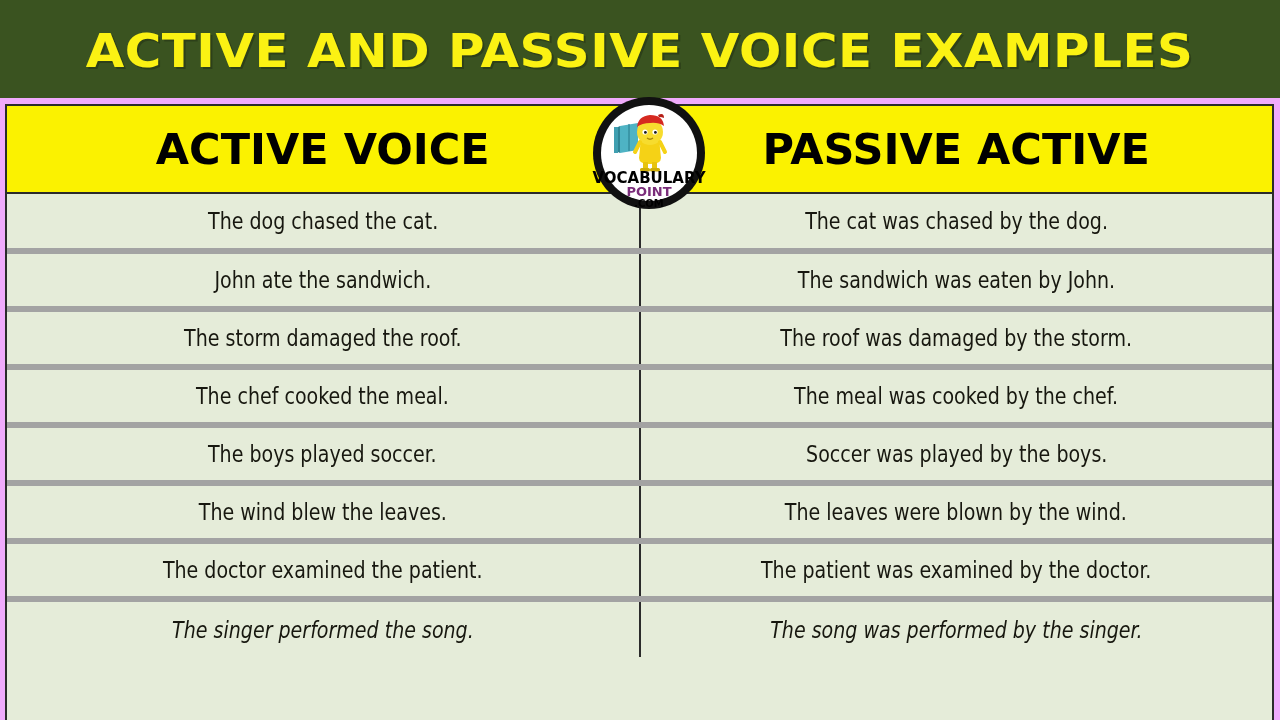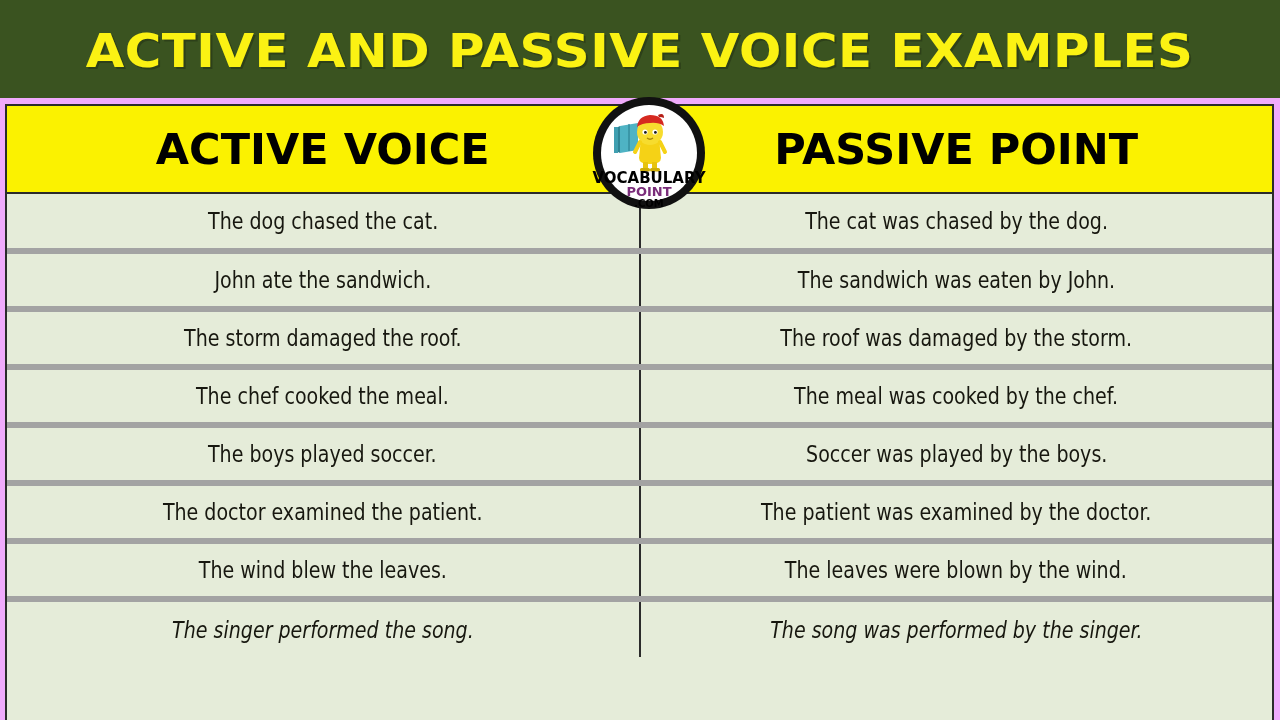--- a/index.html
+++ b/index.html
@@ -126,21 +126,21 @@
 
   <div id="banner">
     <div id="banner-title">ACTIVE AND PASSIVE VOICE EXAMPLES</div>
   </div>
 
   <div id="table-wrap">
     <table class="vtable">
       <thead>
         <tr>
           <th>ACTIVE VOICE</th>
-          <th>PASSIVE POINT</th>
+          <th>PASSIVE ACTIVE</th>
         </tr>
       </thead>
       <tbody id="table-body">
           <tr>
             <td><span class="cell-text">The dog chased the cat.</span></td>
             <td><span class="cell-text">The cat was chased by the dog.</span></td>
           </tr>
           <tr>
             <td><span class="cell-text">John ate the sandwich.</span></td>
             <td><span class="cell-text">The sandwich was eaten by John.</span></td>
@@ -151,26 +151,26 @@
           </tr>
           <tr>
             <td><span class="cell-text">The chef cooked the meal.</span></td>
             <td><span class="cell-text">The meal was cooked by the chef.</span></td>
           </tr>
           <tr>
             <td><span class="cell-text">The boys played soccer.</span></td>
             <td><span class="cell-text">Soccer was played by the boys.</span></td>
           </tr>
           <tr>
+            <td><span class="cell-text">The wind blew the leaves.</span></td>
+            <td><span class="cell-text">The leaves were blown by the wind.</span></td>
+          </tr>
+          <tr>
             <td><span class="cell-text">The doctor examined the patient.</span></td>
             <td><span class="cell-text">The patient was examined by the doctor.</span></td>
-          </tr>
-          <tr>
-            <td><span class="cell-text">The wind blew the leaves.</span></td>
-            <td><span class="cell-text">The leaves were blown by the wind.</span></td>
           </tr>
           <tr>
             <td><span class="cell-text">The singer performed the song.</span></td>
             <td><span class="cell-text">The song was performed by the singer.</span></td>
           </tr>
         </tbody>
     </table>
   </div>
 
   <div id="logo">

